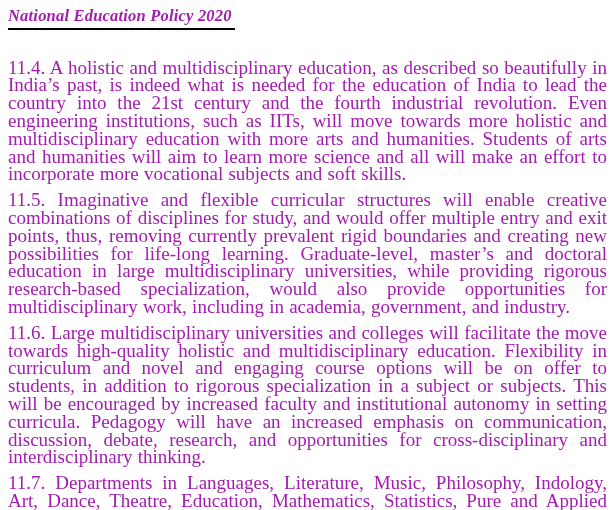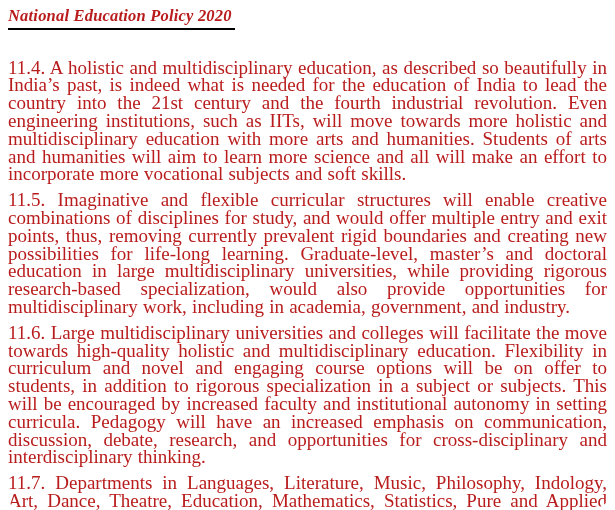--- a/index.html
+++ b/index.html
@@ -7,24 +7,23 @@
     padding: 0;
     background: #ffffff;
   }
   .page {
     position: relative;
     width: 615px;
     height: 510px;
     box-sizing: border-box;
     padding: 6px 8px 4px 8px;
     background: #ffffff;
-    color: #b91c1c;
+    color: #a21caf;
     font-family: "Liberation Serif", "DejaVu Serif", serif;
     overflow: hidden;
-    border-radius: 27px;
   }
   .title-wrap {
     margin: 0 0 29px 0;
   }
   .doc-title {
     display: inline-block;
     margin: 0;
     font-size: 16.5px;
     line-height: 1.25;
     font-weight: bold;

